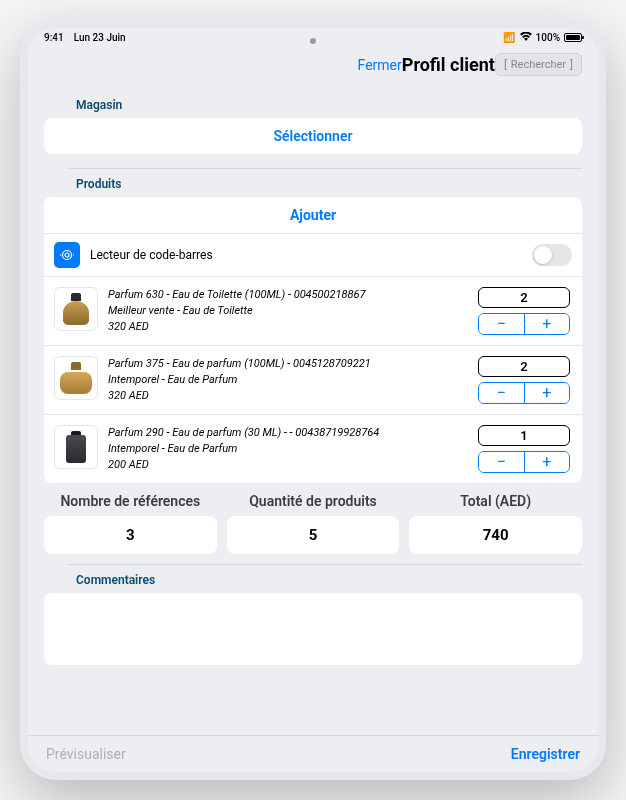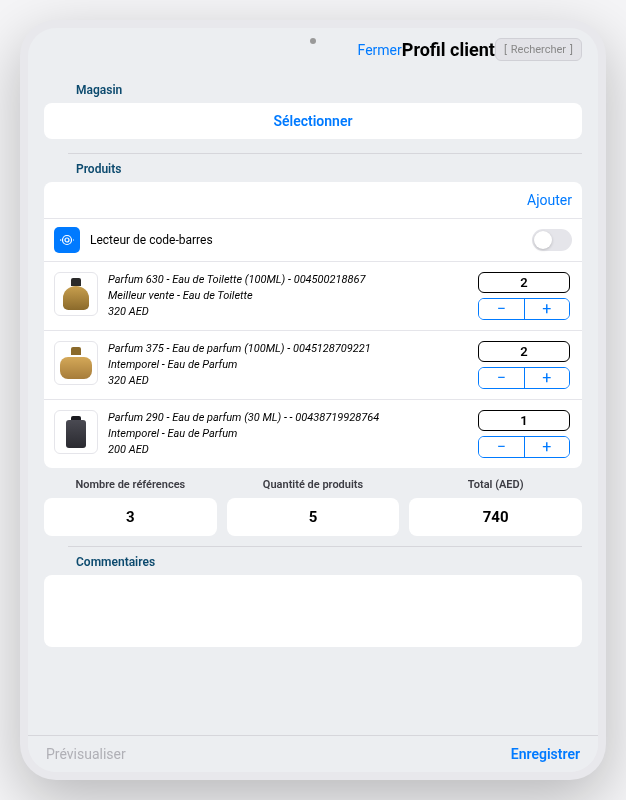--- a/index.html
+++ b/index.html
@@ -16,21 +16,21 @@
     .header { display: flex; align-items: center; justify-content: flex-end; padding: 10px 16px 14px; }
     .close-link { color: #007aff; font-size: 14px; }
     .title { font-size: 18px; font-weight: 700; color: #000; }
     .search-btn { display: flex; align-items: center; gap: 4px; background: #e3e3e8; border: 1px solid #d0d0d6; border-radius: 6px; padding: 4px 8px; font-size: 11px; color: #888; }
     .content { flex: 1; overflow-y: auto; padding: 0 16px 6px; }
     .section-label { font-size: 12px; font-weight: 600; color: #0c4a6e; padding: 8px 8px 6px; border-top: 1px solid #d6d6db; margin-left: 24px; }
     .section-label:first-child { border-top: none; }
     .select-btn { width: 100%; background: #fff; border-radius: 8px; padding: 10px; text-align: center; color: #007aff; font-size: 14px; font-weight: 600; margin-bottom: 14px; }
     .card { background: #fff; border-radius: 8px; margin-bottom: 10px; overflow: hidden; }
     .tabs { display: flex; border-bottom: 1px solid #e5e5ea; }
-    .tab { flex: 1; padding: 10px; text-align: right; color: #007aff; font-size: 14px; font-weight: 400; }
+    .tab { flex: 1; padding: 10px; text-align: center; color: #007aff; font-size: 14px; font-weight: 700; }
     .barcode-row { display: flex; align-items: center; padding: 8px 10px; gap: 10px; border-bottom: 1px solid #e5e5ea; }
     .barcode-icon { width: 26px; height: 26px; background: #007aff; border-radius: 5px; display: flex; align-items: center; justify-content: center; color: #fff; font-size: 12px; flex-shrink: 0; }
     .barcode-label { flex: 1; font-size: 12px; color: #000; }
     .toggle { width: 40px; height: 22px; background: #e5e5ea; border-radius: 11px; position: relative; }
     .toggle-knob { position: absolute; left: 2px; top: 2px; width: 18px; height: 18px; background: #fff; border-radius: 50%; box-shadow: 0 1px 3px rgba(0,0,0,0.2); }
     .product-row { display: flex; align-items: flex-start; padding: 10px; gap: 10px; border-bottom: 1px solid #e5e5ea; }
     .product-row:last-child { border-bottom: none; }
     .product-img { width: 44px; height: 44px; background: #fff; border: 1px solid #e5e5ea; border-radius: 6px; display: flex; align-items: center; justify-content: center; flex-shrink: 0; }
     .perfume { width: 26px; height: 32px; position: relative; }
     .perfume-body { position: absolute; bottom: 0; width: 100%; border-radius: 50% 50% 20% 20%; }
@@ -42,34 +42,53 @@
     .p3 .perfume-body { height: 28px; background: linear-gradient(#4a4a52,#2a2a30); border-radius: 3px; width: 80%; left: 10%; }
     .p3 .perfume-cap { background: #1a1a1f; }
     .product-info { flex: 1; font-size: 11px; color: #000; line-height: 1.45; font-style: italic; }
     .qty-col { display: flex; flex-direction: column; align-items: center; gap: 5px; width: 96px; flex-shrink: 0; }
     .qty-val { width: 92px; border: 1.5px solid #000; border-radius: 6px; padding: 2px 0; text-align: center; font-size: 13px; font-weight: 600; }
     .stepper { display: flex; width: 92px; border: 1.5px solid #007aff; border-radius: 6px; overflow: hidden; }
     .stepper button { flex: 1; background: #fff; border: none; color: #007aff; font-size: 16px; padding: 0; height: 20px; line-height: 18px; }
     .stepper button:first-child { border-right: 1px solid #007aff; }
     .summary { display: flex; gap: 10px; margin-bottom: 10px; }
     .summary-col { flex: 1; text-align: center; }
-    .summary-label { font-size: 11px; font-weight: 600; color: #3c3c43; margin-bottom: 7px; }
+    .summary-label { font-size: 14px; font-weight: 600; color: #3c3c43; margin-bottom: 7px; }
     .summary-val { background: #fff; border-radius: 8px; padding: 10px; font-size: 15px; font-weight: 700; }
     .comments-box { background: #fff; border-radius: 8px; height: 72px; margin-bottom: 6px; }
     .footer { display: flex; justify-content: space-between; align-items: center; padding: 10px 18px; border-top: 1px solid #d6d6db; background: #eceef1; }
     .footer-left { color: #b0b0b6; font-size: 14px; }
     .footer-right { color: #007aff; font-size: 14px; font-weight: 600; }
   </style>
 </head>
 <body>
 
 <div class="tablet-frame">
   <div class="camera"></div>
   <div class="screen">
 
+    <div class="status-bar">
+      <div>
+        <span>9:41</span>
+        <span>&nbsp;&nbsp;</span>
+        <span>Lun 23 Juin</span>
+      </div>
+      <div class="status-right">
+        <span class="signal-icon">📶</span>
+        <span class="wifi-icon">
+          <svg width="12" height="9" viewBox="0 0 12 9">
+              <path d="M6 9 L4 6.5 Q6 5 8 6.5 Z M2 4.5 Q6 1 10 4.5 L8.5 6 Q6 3.5 3.5 6 Z M0 2 Q6 -3 12 2 L10.5 3.5 Q6 -0.5 1.5 3.5 Z" fill="#000"></path>
+            </svg>
+        </span>
+        <span>100%</span>
+        <span class="battery-icon">
+            <span class="battery-fill"></span>
+          </span>
+      </div>
+    </div>
 
     <div class="header">
       <span class="close-link">Fermer</span>
       <span class="title">Profil client</span>
       <div class="search-btn">
         <span>[</span>
         <span>Rechercher</span>
         <span>]</span>
       </div>
     </div>

